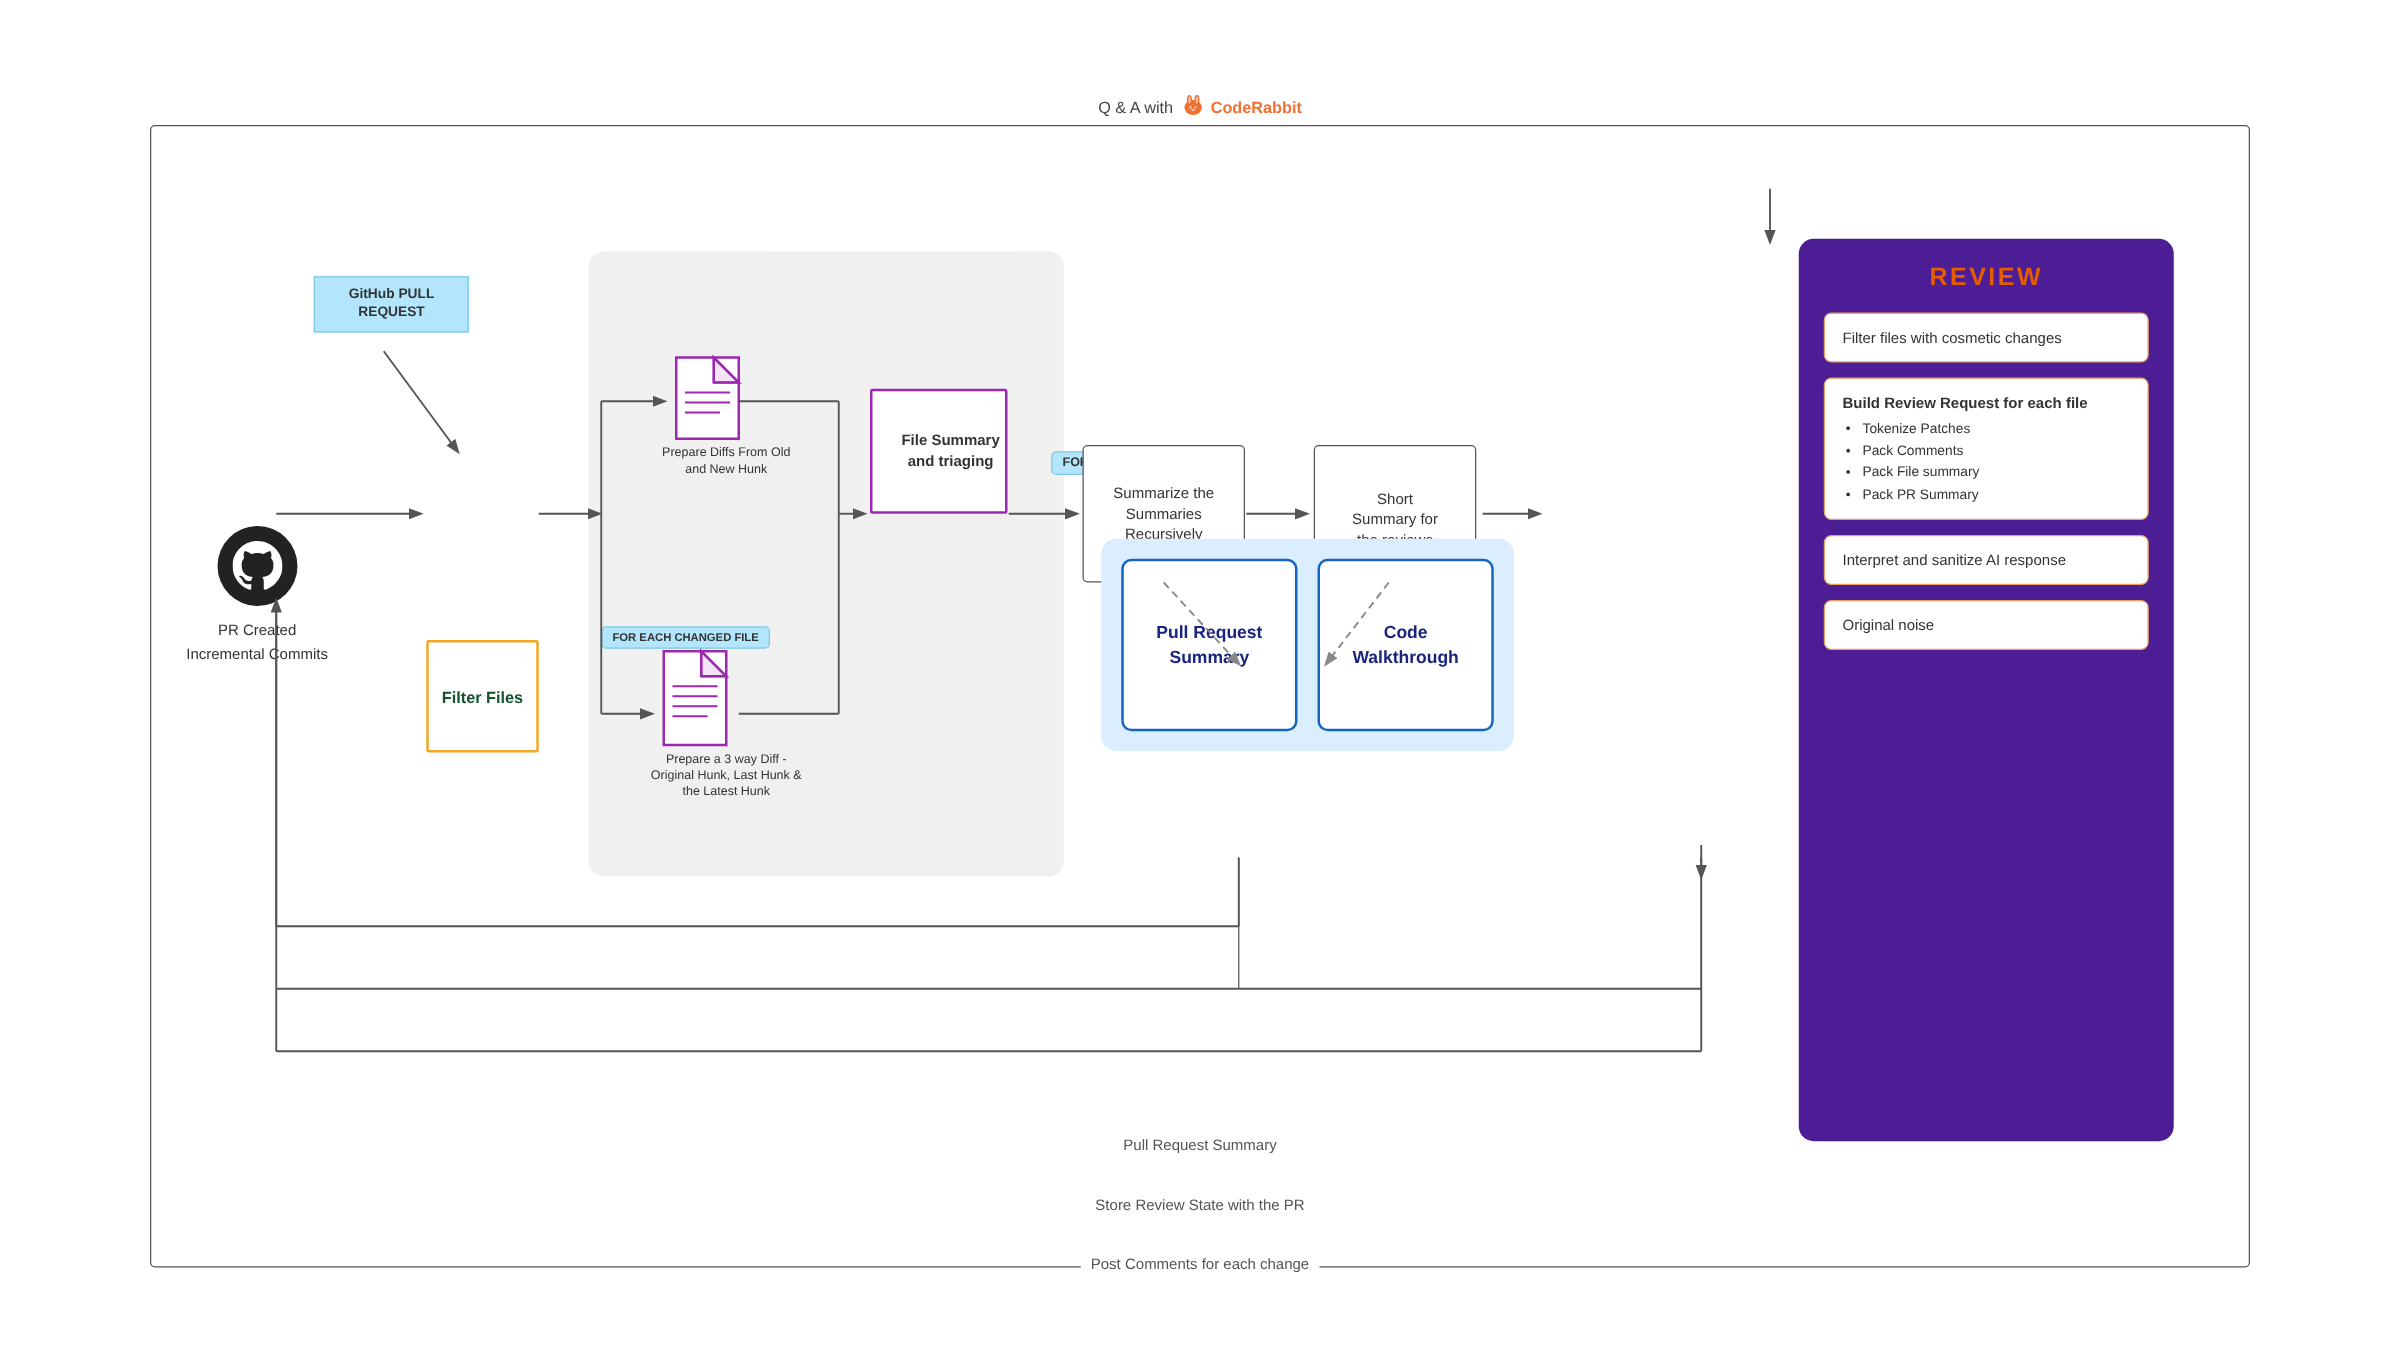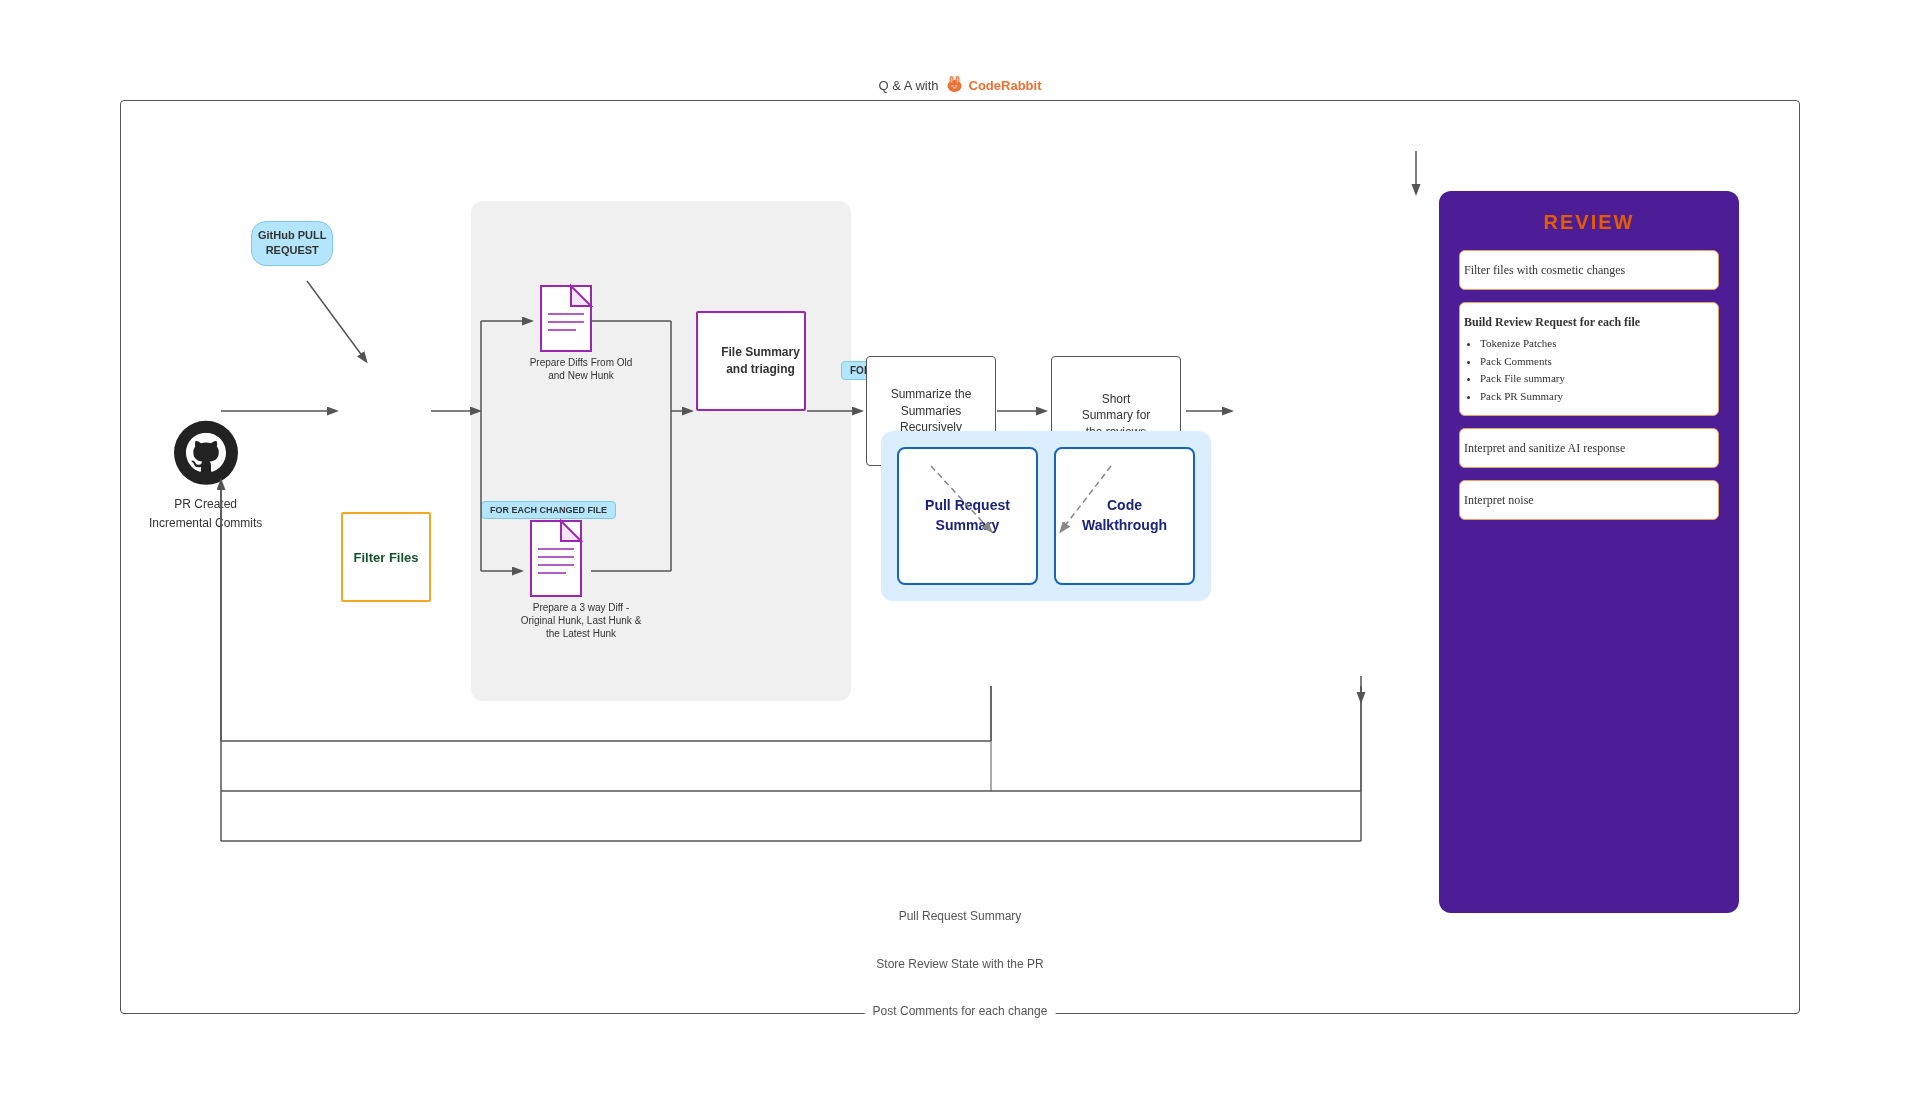--- a/index.html
+++ b/index.html
@@ -86,22 +86,22 @@
       color: #333;
       line-height: 1.6;
     }
     
     .github-pull-request-badge {
       position: absolute;
       left: 130px;
       top: 120px;
       background: #b3e5fc;
       border: 1px solid #7ec8e3;
-      border-radius: 15px;
-      padding: 6px 6px;
+      border-radius: 0;
+      padding: 6px 27px;
       font-size: 11px;
       font-weight: 700;
       color: #333;
       text-align: center;
       line-height: 1.4;
     }
     
     .filter-files-box {
       position: absolute;
       left: 220px;
@@ -218,26 +218,25 @@
       font-size: 20px;
       font-weight: 800;
       color: #e65c00;
       margin-bottom: 16px;
       letter-spacing: 2px;
     }
     .review-item {
       background: #fff;
       border: 1.5px solid #e8a060;
       border-radius: 6px;
-      padding: 10px 4px;
+      padding: 10px 14px;
       margin-bottom: 12px;
       font-size: 12px;
       color: #333;
       line-height: 1.5;
-      font-family: Liberation Serif, serif;
     }
     .review-item-title {
       font-weight: 600;
       margin-bottom: 4px;
     }
     .review-item ul {
       padding-left: 16px;
       margin-top: 2px;
     }
     .review-item li {
@@ -362,21 +361,21 @@
           <li>Tokenize  Patches</li>
           <li>Pack Comments</li>
           <li>Pack File summary</li>
           <li>Pack PR Summary</li>
         </ul>
       </div>
       <div class="review-item">
         <span>Interpret and sanitize AI response</span>
       </div>
       <div class="review-item">
-        <span>Interpret noise</span>
+        <span>Original noise</span>
       </div>
     </div>
 
     <svg class="arrows-svg">
       <defs>
         <marker id="arrow" markerWidth="8" markerHeight="8" refX="6" refY="3" orient="auto">
           <path d="M0,0 L0,6 L8,3 z" fill="#555"></path>
         </marker>
         <marker id="arrow-dark" markerWidth="8" markerHeight="8" refX="6" refY="3" orient="auto">
           <path d="M0,0 L0,6 L8,3 z" fill="#333"></path>

